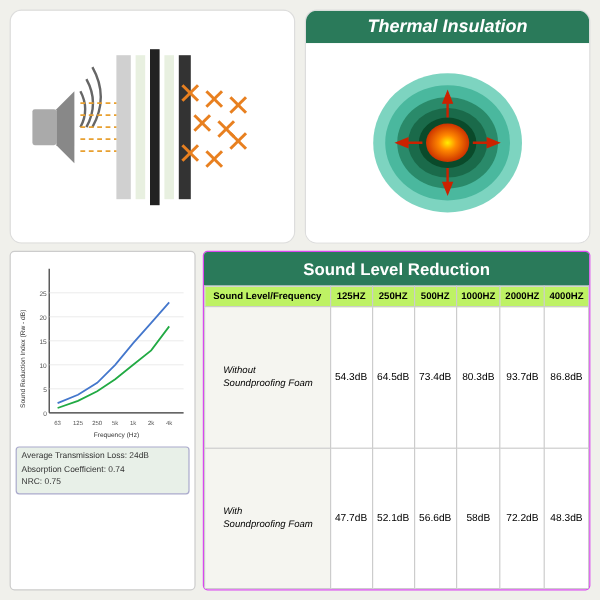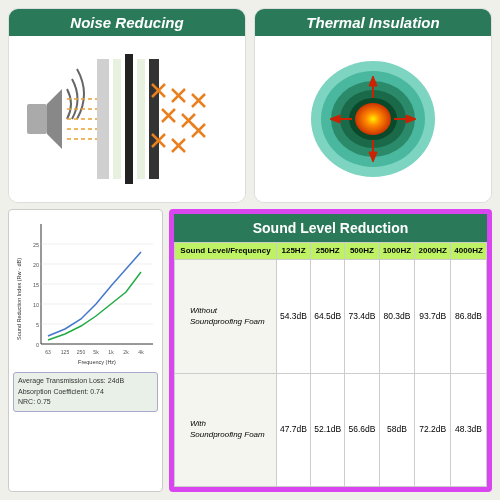--- a/index.html
+++ b/index.html
@@ -101,21 +101,21 @@
       margin-top: 3px;
       line-height: 1.5;
     }
 
     
     .table-area {
       flex: 1;
       display: flex;
       flex-direction: column;
       background: #fff;
-      border: 5px solid #d946ef;
+      border: 1px solid #d946ef;
       border-radius: 4px;
       overflow: hidden;
     }
 
     .table-header {
       background: #2a7a5a;
       color: #fff;
       text-align: center;
       font-size: 14px;
       font-weight: bold;
@@ -163,21 +163,20 @@
     }
   </style>
 </head>
 <body>
 
 <div class="main-container">
 
   <div class="top-row">
 
     <div class="feature-box">
-      <div class="feature-label">Noise Reducing</div>
       <div class="feature-image">
         <svg class="noise-svg" viewBox="0 0 220 140">
 
           <rect x="0" y="0" width="220" height="140" fill="#fff"></rect>
 
           <rect x="80" y="10" width="12" height="120" fill="#d0d0d0"></rect>
           <rect x="96" y="10" width="8" height="120" fill="#e8f0e0"></rect>
           <rect x="108" y="5" width="8" height="130" fill="#222"></rect>
           <rect x="120" y="10" width="8" height="120" fill="#e8f0e0"></rect>
           <rect x="132" y="10" width="10" height="120" fill="#333"></rect>

